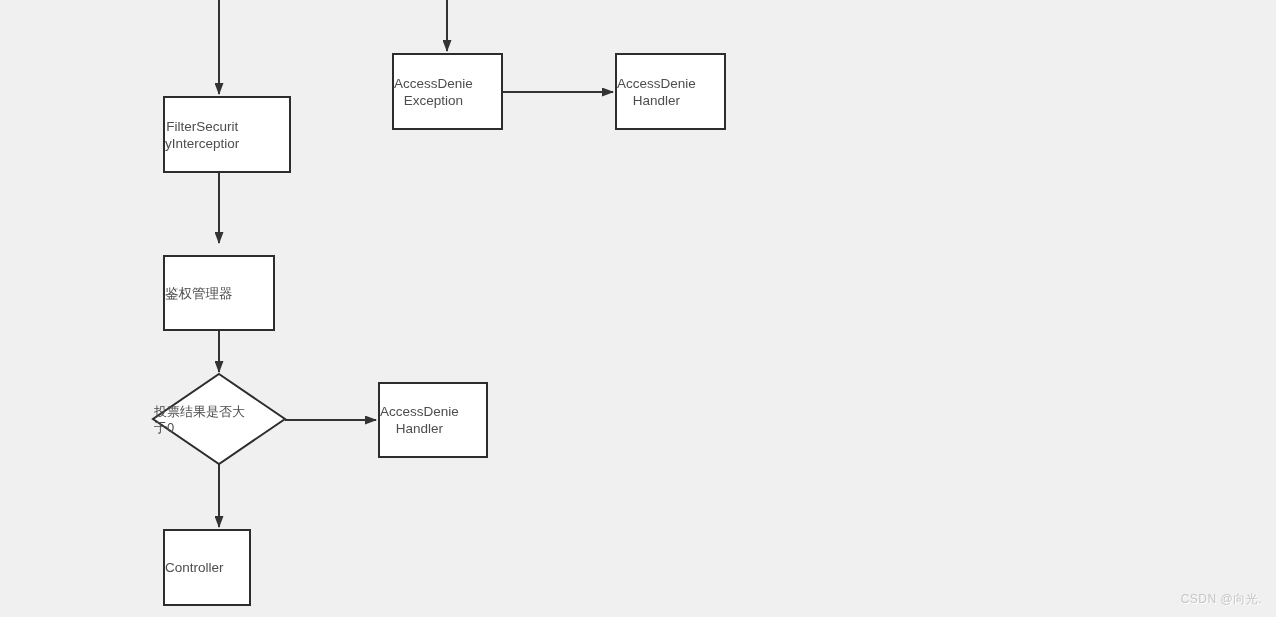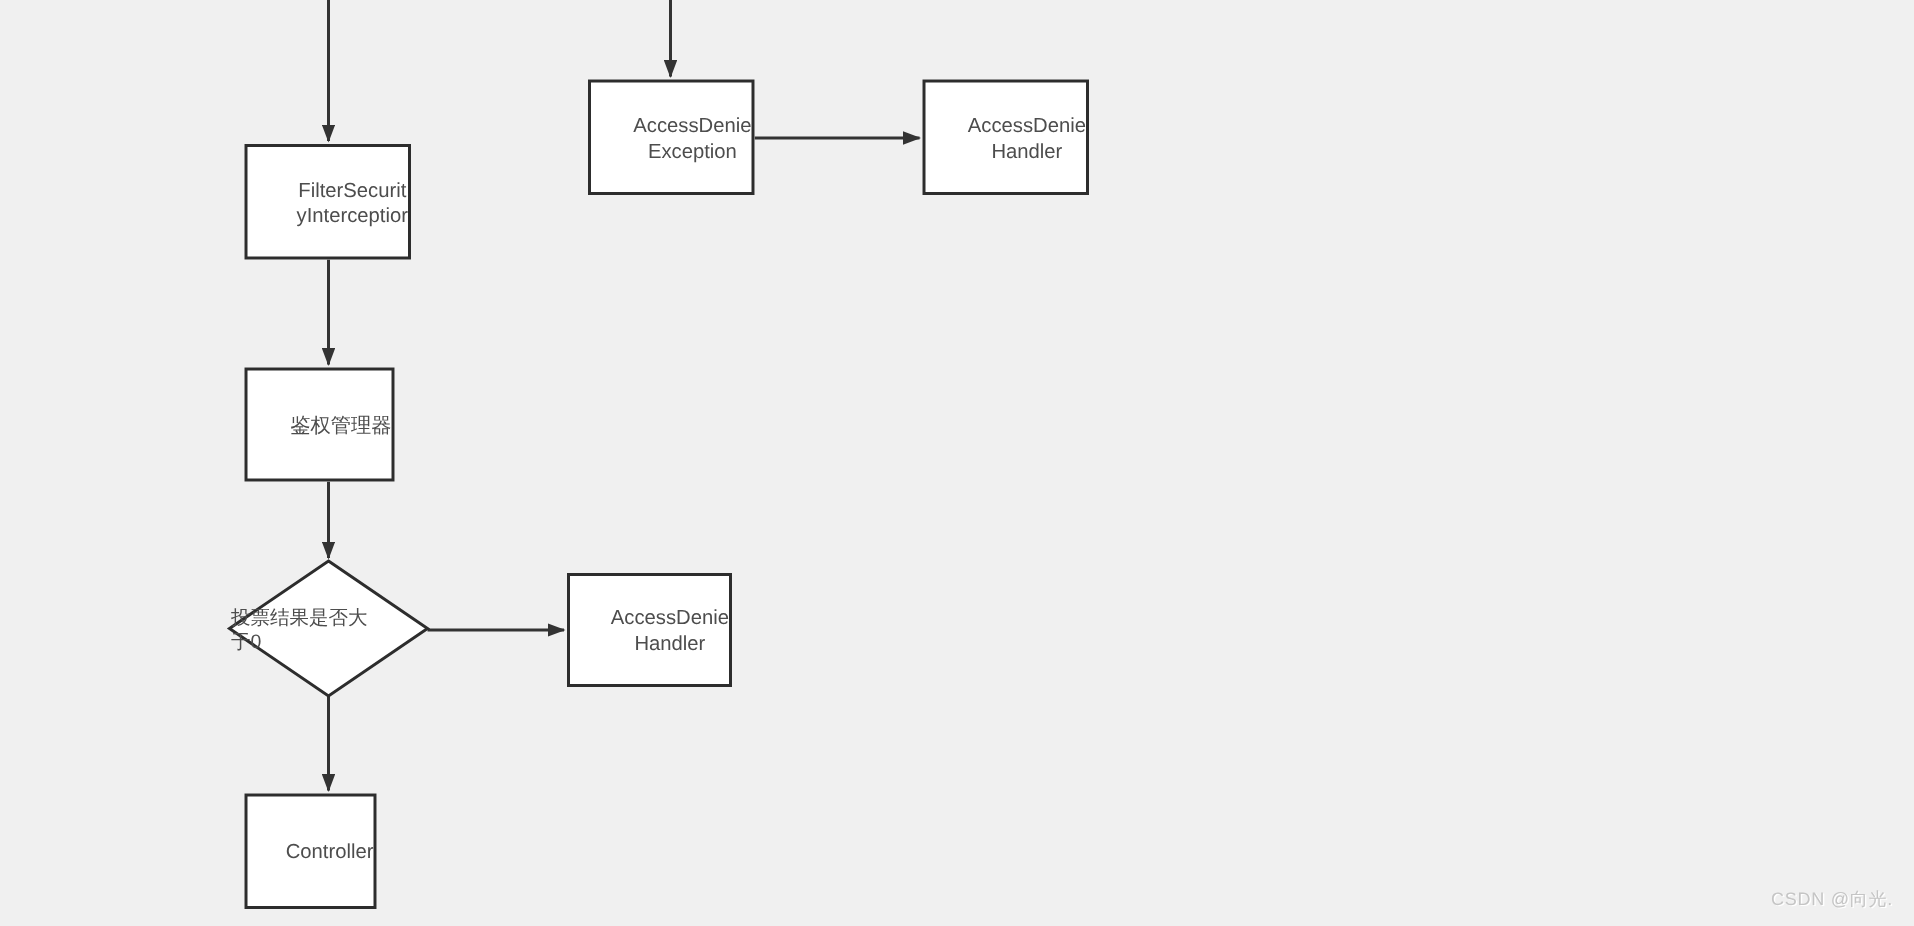--- a/index.html
+++ b/index.html
@@ -23,21 +23,21 @@
   }
   .connectors{
     position:absolute;left:0;top:0;
     width:1276px;height:617px;
     display:block;
   }
   .node{
     position:absolute;
     background:var(--node-fill);
     border:2px solid var(--node-border);
-    display:flex;align-items:center;justify-content:flex-end;
+    display:flex;align-items:center;justify-content:flex-start;
     text-align:center;
   }
   .lbl{
     color:var(--text);
     font-size:13.5px;
     line-height:17px;
     white-space:pre-line;
     text-align:center;
   }
   .diamond-label{
@@ -81,36 +81,36 @@
 
     <line x1="219" y1="464" x2="219" y2="527" stroke="#333333" stroke-width="2" marker-end="url(#arrowhead)"></line>
 
     <line x1="447" y1="0" x2="447" y2="51" stroke="#333333" stroke-width="2" marker-end="url(#arrowhead)"></line>
 
     <line x1="503" y1="92" x2="613" y2="92" stroke="#333333" stroke-width="2" marker-end="url(#arrowhead)"></line>
 
     <polygon points="219,374 285,419 219,464 153,419" fill="#ffffff" stroke="#2d2d2d" stroke-width="2"></polygon>
   </svg>
 
-  <div class="node" style="left:163px;top:96px;width:111px;height:77px">
+  <div class="node" style="left:163px;top:96px;width:128px;height:77px">
     <span class="lbl">FilterSecurit
 yInterceptior</span>
   </div>
 
   <div class="node" style="left:392px;top:53px;width:111px;height:77px">
     <span class="lbl">AccessDenie
 Exception</span>
   </div>
 
   <div class="node" style="left:615px;top:53px;width:111px;height:77px">
     <span class="lbl">AccessDenie
 Handler</span>
   </div>
 
-  <div class="node" style="left:163px;top:245px;width:100px;height:76px">
+  <div class="node" style="left:163px;top:255px;width:112px;height:76px">
     <span class="lbl">鉴权管理器</span>
   </div>
 
   <div class="diamond-label">投票结果是否大
 于0</div>
 
   <div class="node" style="left:378px;top:382px;width:110px;height:76px">
     <span class="lbl">AccessDenie
 Handler</span>
   </div>

